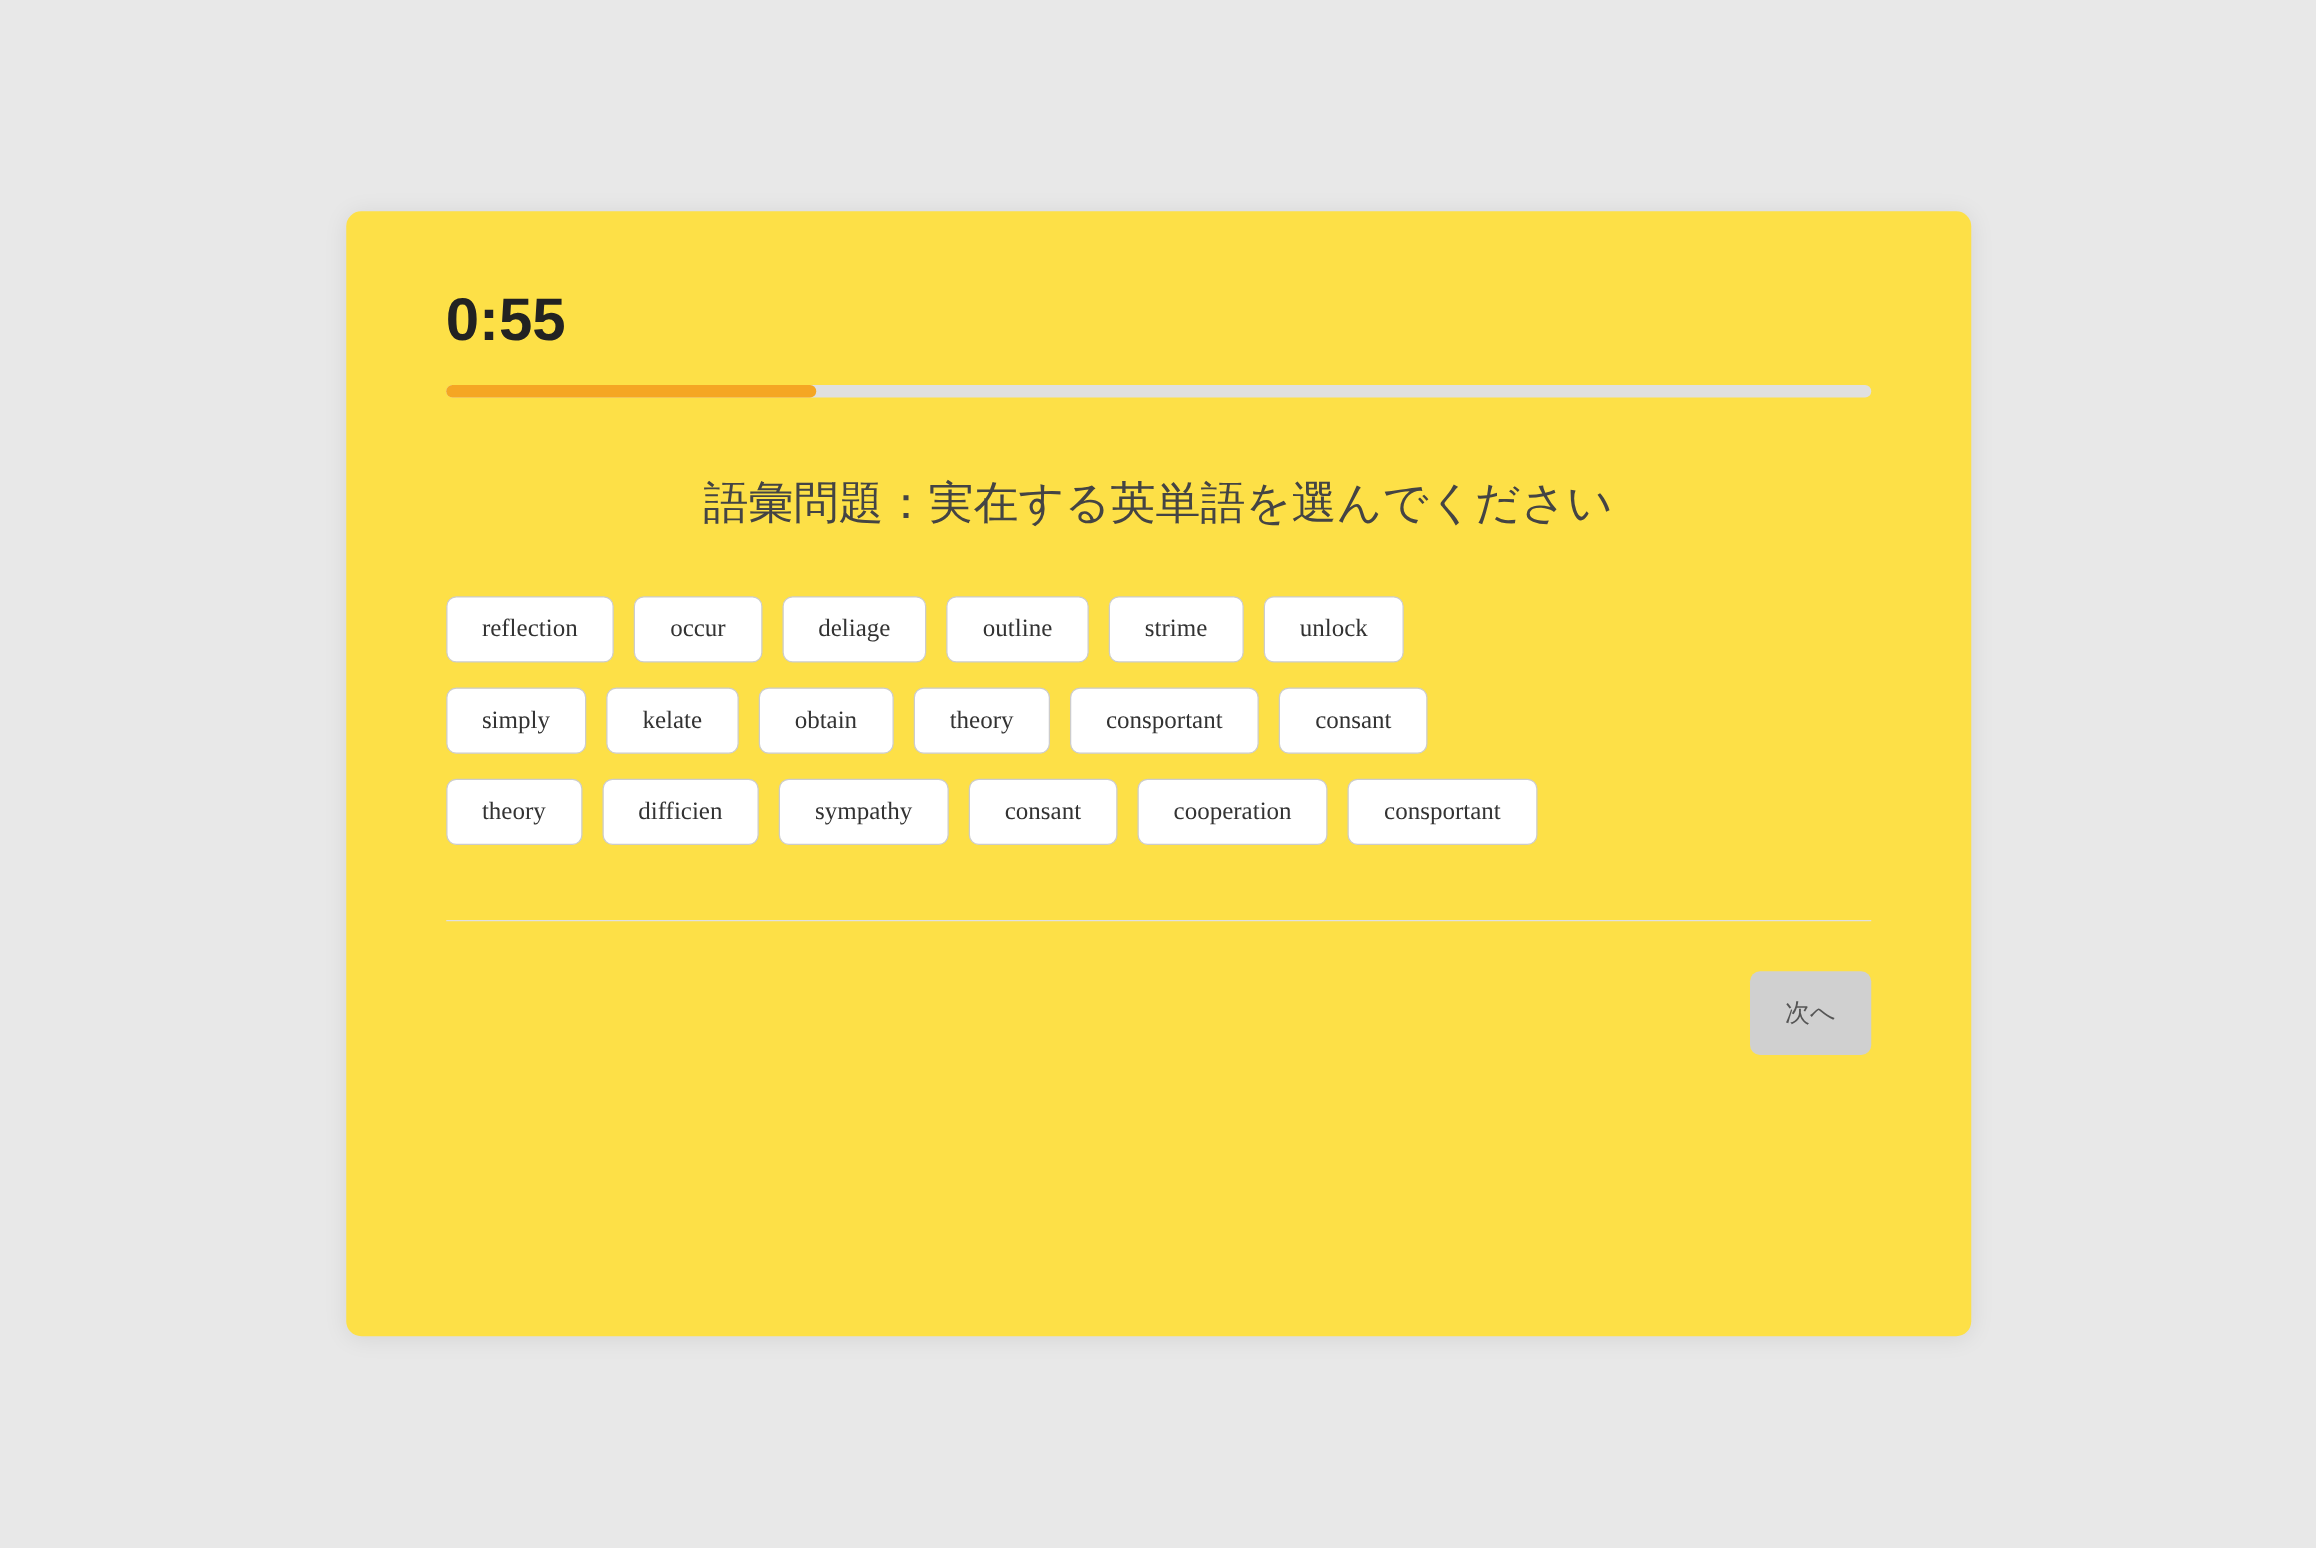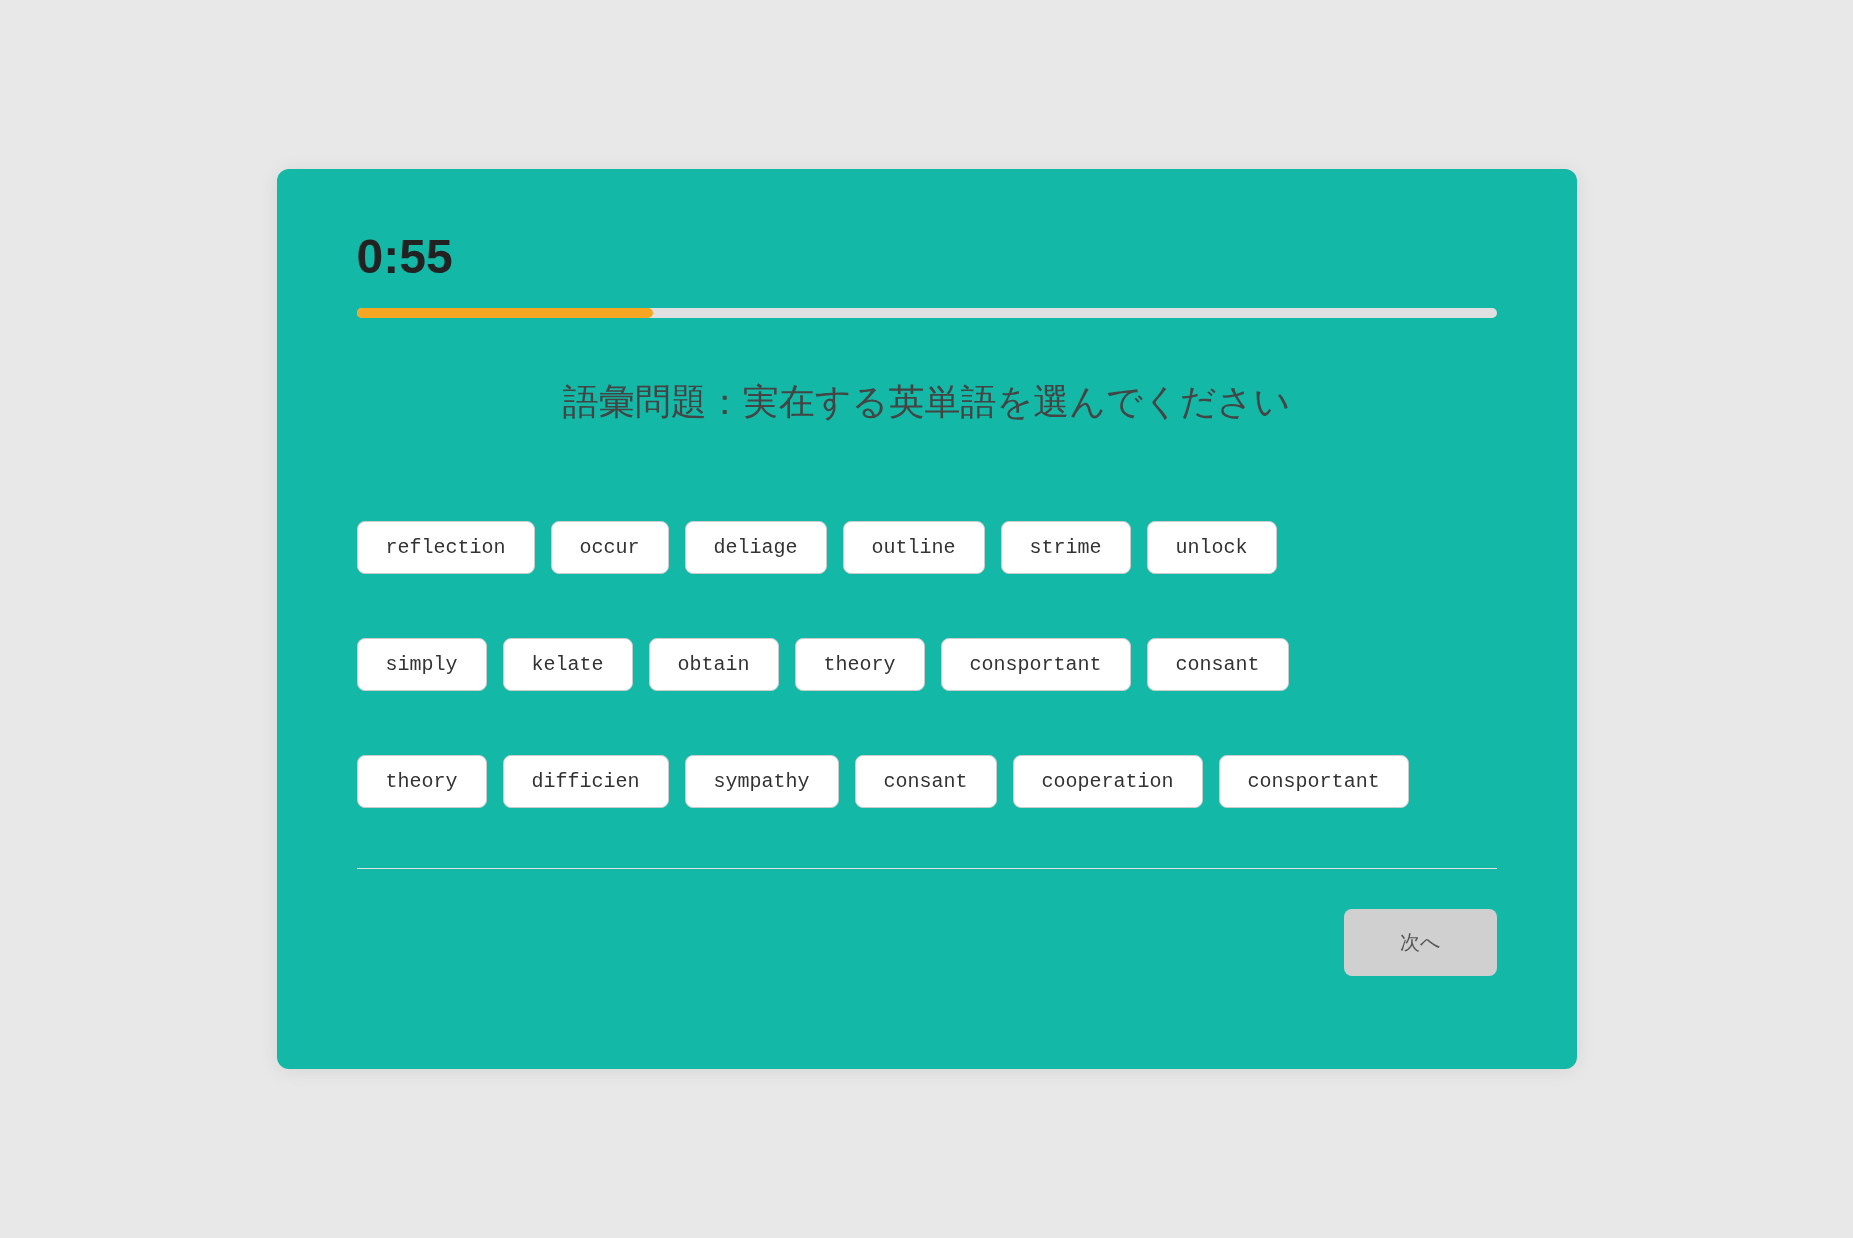--- a/index.html
+++ b/index.html
@@ -11,21 +11,21 @@
     body {
       background: #e8e8e8;
       display: flex;
       justify-content: center;
       align-items: center;
       min-height: 100vh;
       font-family: -apple-system, BlinkMacSystemFont, 'Hiragino Sans', 'Yu Gothic', sans-serif;
     }
 
     .card {
-      background: #14b8a6;
+      background: #fde047;
       border-radius: 12px;
       width: 1300px;
       min-height: 900px;
       padding: 60px 80px;
       position: relative;
       box-shadow: 0 2px 20px rgba(0,0,0,0.08);
     }
 
     .timer {
       font-size: 48px;
@@ -71,43 +71,42 @@
     }
 
     .word-btn {
       border: 1.5px solid #ccc;
       border-radius: 8px;
       background: #fff;
       padding: 14px 28px;
       font-size: 20px;
       color: #333;
       cursor: pointer;
-      font-family: Liberation Mono, monospace;
+      font-family: Liberation Serif, serif;
       transition: background 0.15s, border-color 0.15s;
       min-width: 100px;
-      margin-top: 44px;
     }
 
     .divider {
       width: 100%;
       height: 1px;
       background: #e0e0e0;
       margin-bottom: 40px;
     }
 
     .bottom-bar {
       display: flex;
       justify-content: flex-end;
     }
 
     .next-btn {
       background: #d0d0d0;
       border: none;
       border-radius: 8px;
-      padding: 20px 56px;
+      padding: 20px 28px;
       font-size: 20px;
       color: #555;
       cursor: pointer;
       font-family: inherit;
       transition: background 0.15s;
     }
   </style>
 </head>
 <body>
 

